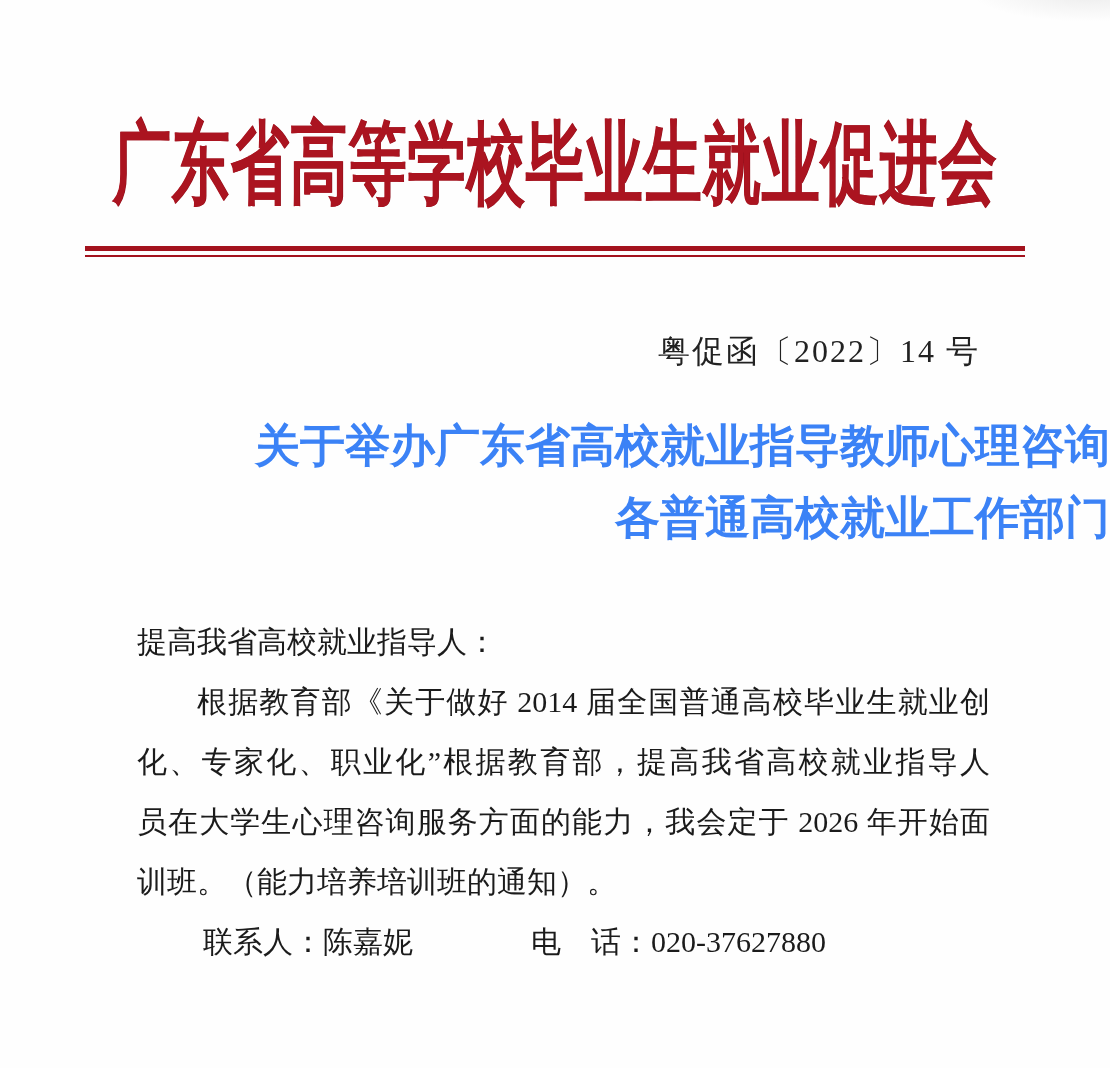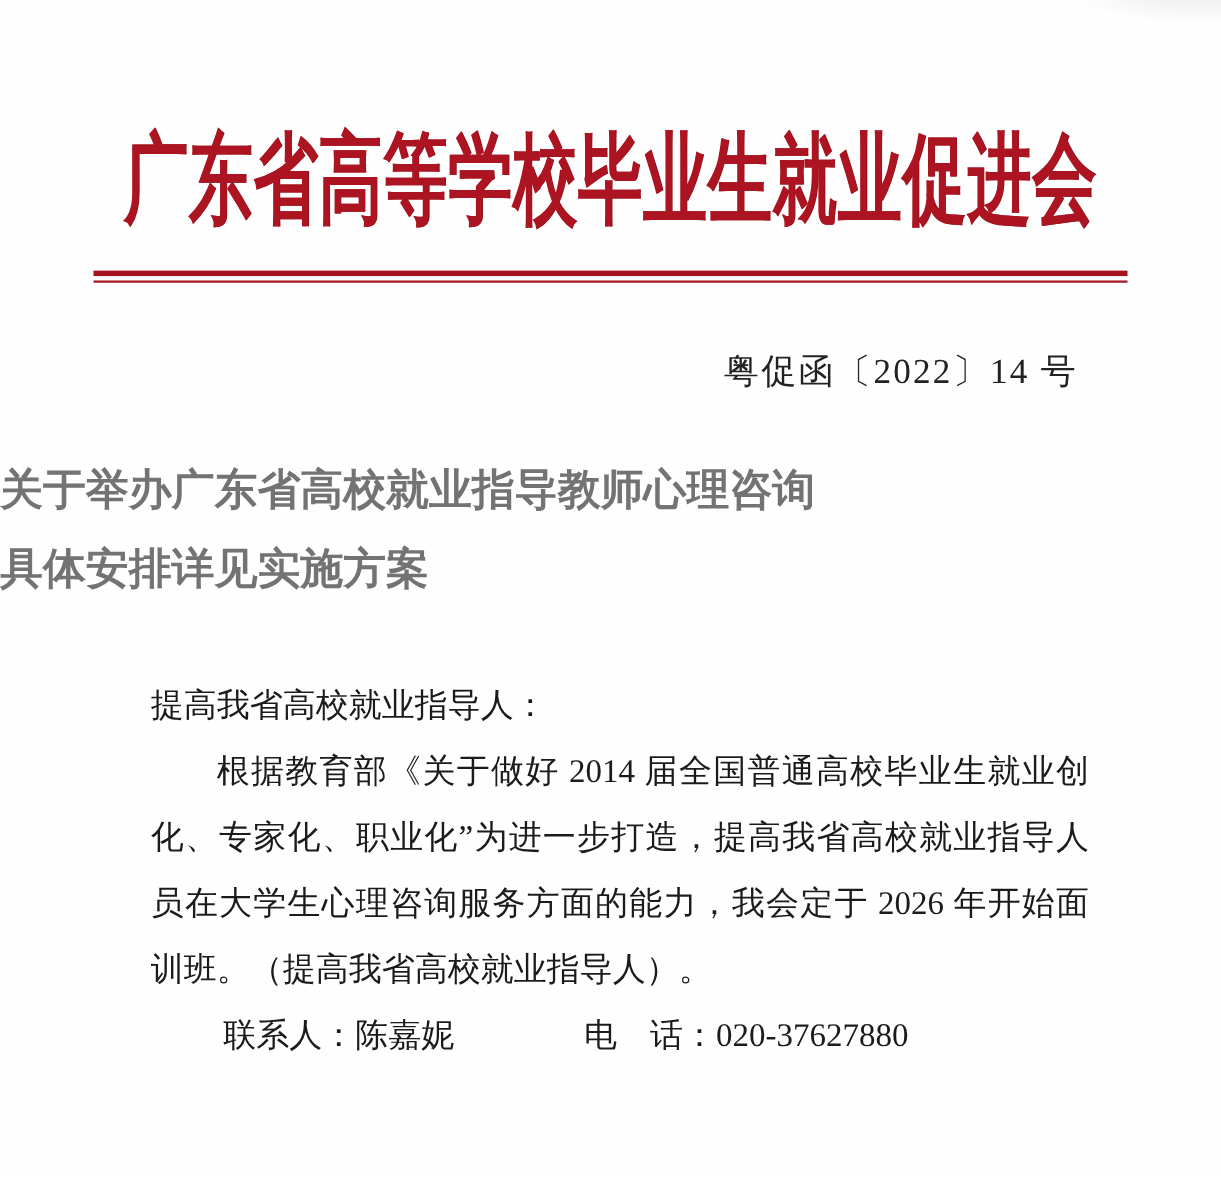--- a/index.html
+++ b/index.html
@@ -50,37 +50,37 @@
     left: 85px;
     width: 940px;
   }
   .rule-thick { height: 5px; background: #a3121d; }
   .rule-gap   { height: 4px; background: transparent; }
   .rule-thin  { height: 2px; background: #a3121d; }
 
   
   .doc-number {
     position: absolute;
-    top: 316px;
+    top: 330px;
     right: 130px;
     font-size: 32px;
     letter-spacing: 2px;
     color: #222;
   }
 
   
   .doc-title {
     position: absolute;
     top: 410px;
     left: 0; right: 0;
-    text-align: left;
-    font-size: 39px;
+    text-align: right;
+    font-size: 45px;
     font-weight: bold;
     line-height: 72px;
-    color: #737373;
+    color: #3b82f6;
   }
 
   
   .doc-body {
     position: absolute;
     top: 612px;
     left: 137px;
     width: 853px;
     font-size: 30px;
     line-height: 60px;
@@ -118,31 +118,31 @@
   <div class="double-rule">
     <div class="rule-thick"></div>
     <div class="rule-gap"></div>
     <div class="rule-thin"></div>
   </div>
 
   <div class="doc-number">粤促函〔2022〕14 号</div>
 
   <div class="doc-title">
     <div>关于举办广东省高校就业指导教师心理咨询</div>
-    <div>具体安排详见实施方案</div>
+    <div>各普通高校就业工作部门</div>
   </div>
 
   <div class="doc-body">
 
     <div class="para-line">提高我省高校就业指导人：</div>
 
     <div class="para-line jst indent">根据教育部《关于做好 2014 届全国普通高校毕业生就业创</div>
-    <div class="para-line jst">化、专家化、职业化”为进一步打造，提高我省高校就业指导人</div>
+    <div class="para-line jst">化、专家化、职业化”根据教育部，提高我省高校就业指导人</div>
     <div class="para-line jst">员在大学生心理咨询服务方面的能力，我会定于 2026 年开始面</div>
-    <div class="para-line">训班。（提高我省高校就业指导人）。</div>
+    <div class="para-line">训班。（能力培养培训班的通知）。</div>
 
     <div class="contact-line">
       <span class="contact-person"><span>联系人：</span><span>陈嘉妮</span></span><span class="contact-phone"><span>电　话：</span><span>020-37627880</span></span>
     </div>
 
   </div>
 
 </div>
 
 </body></html>

